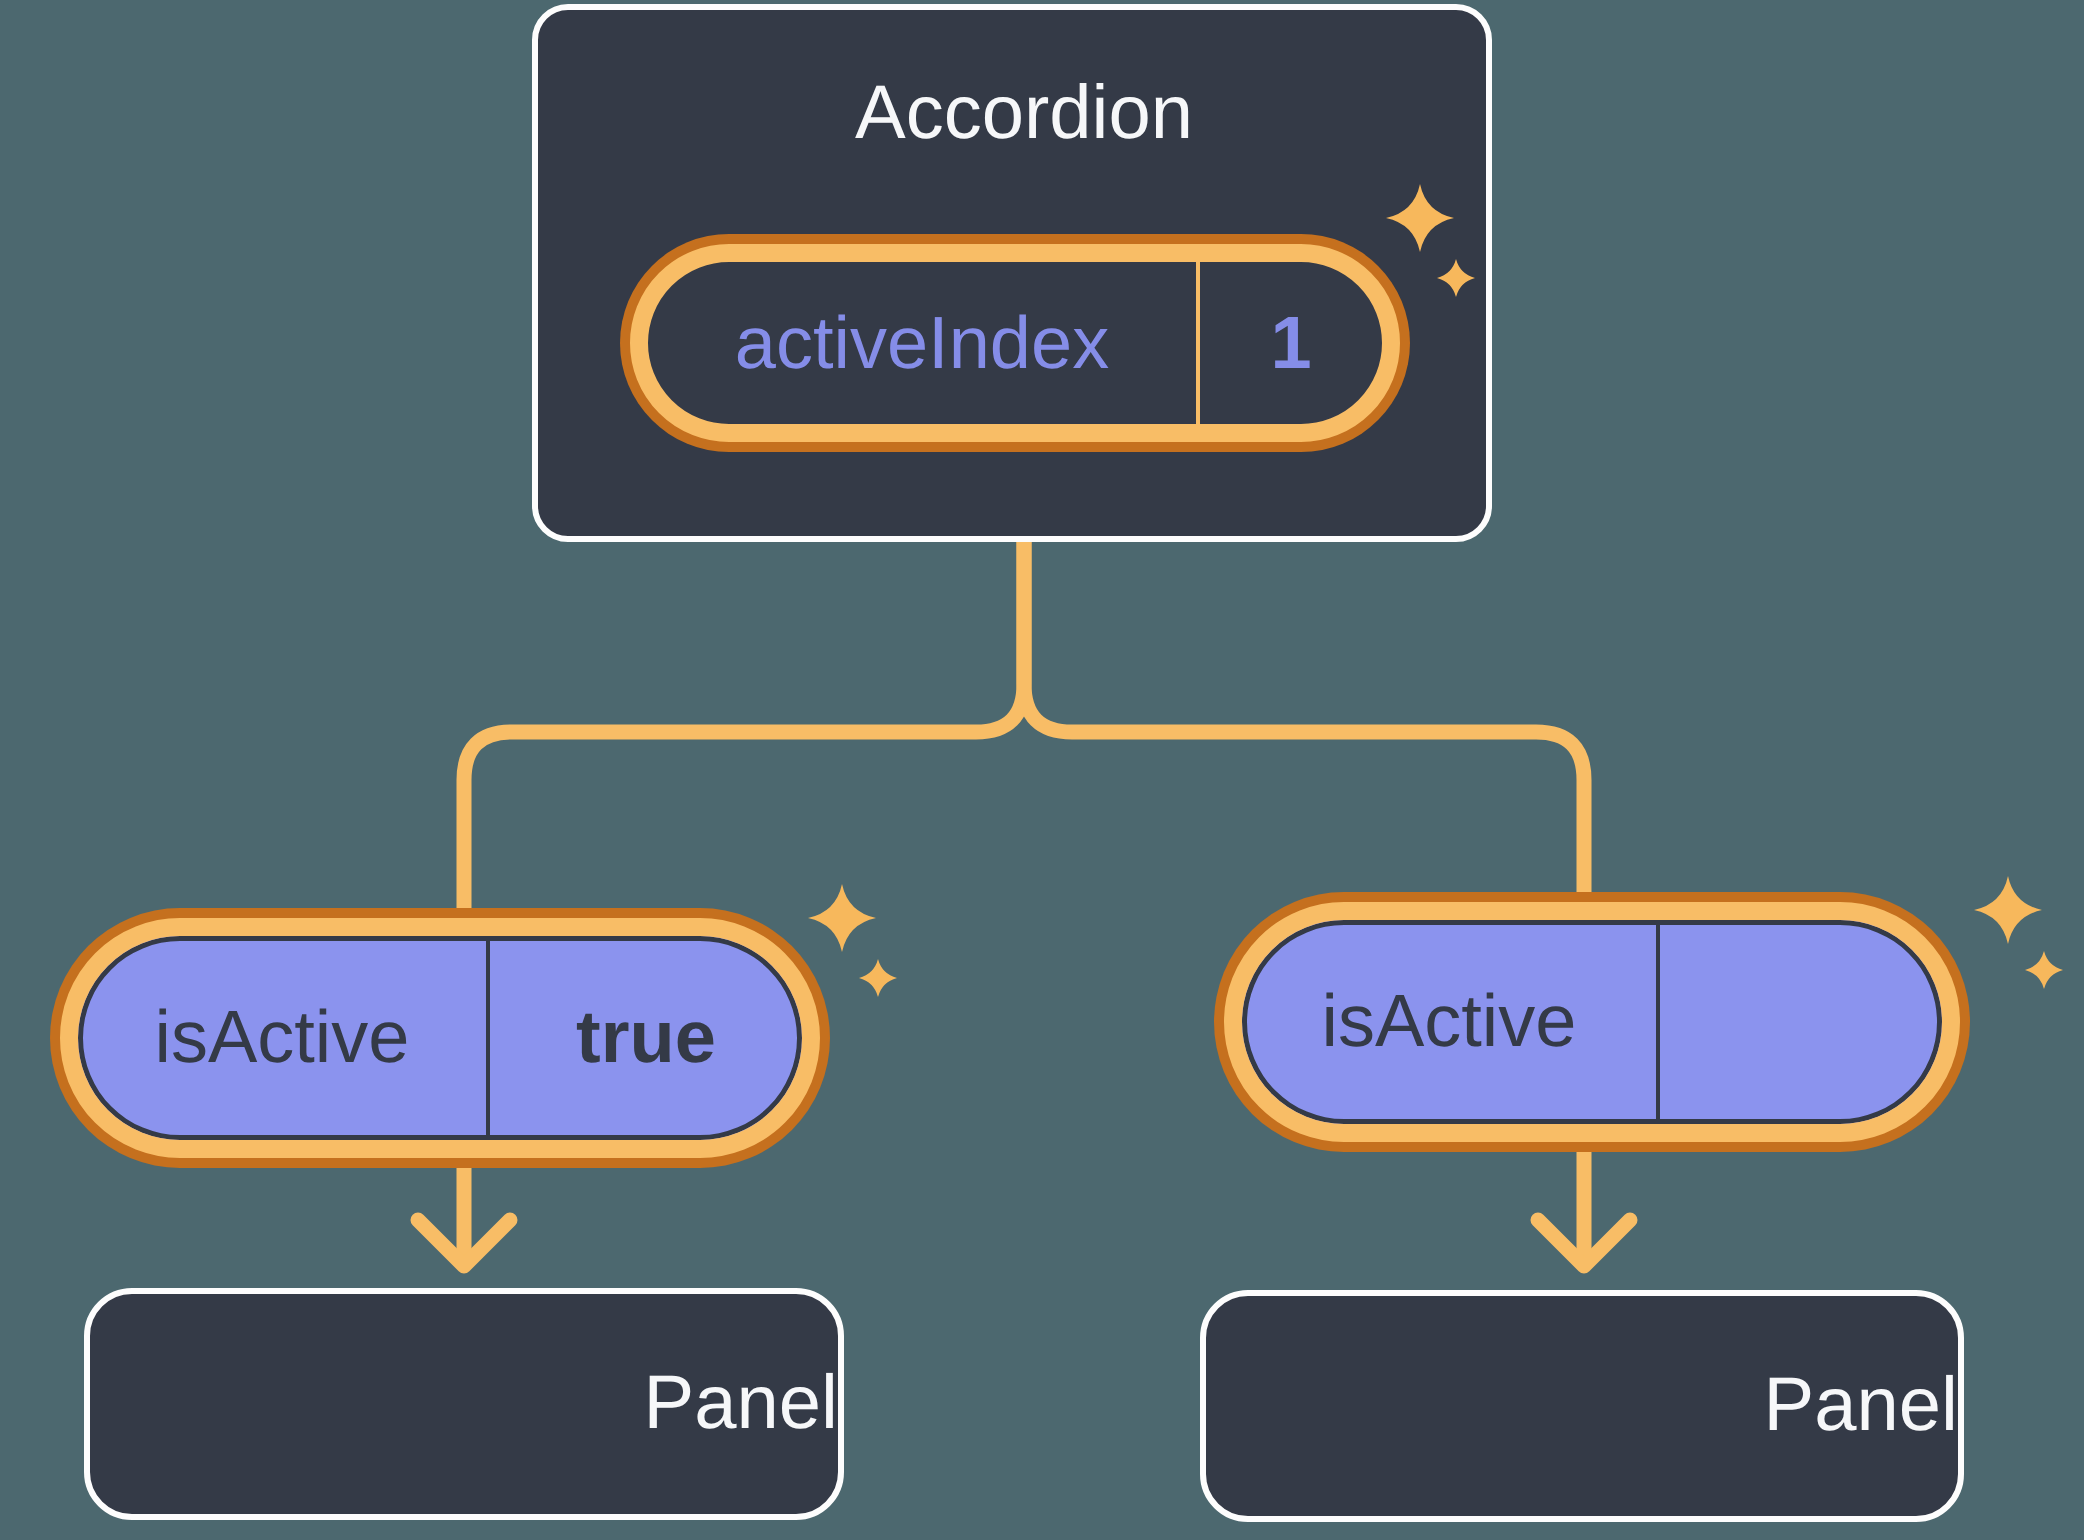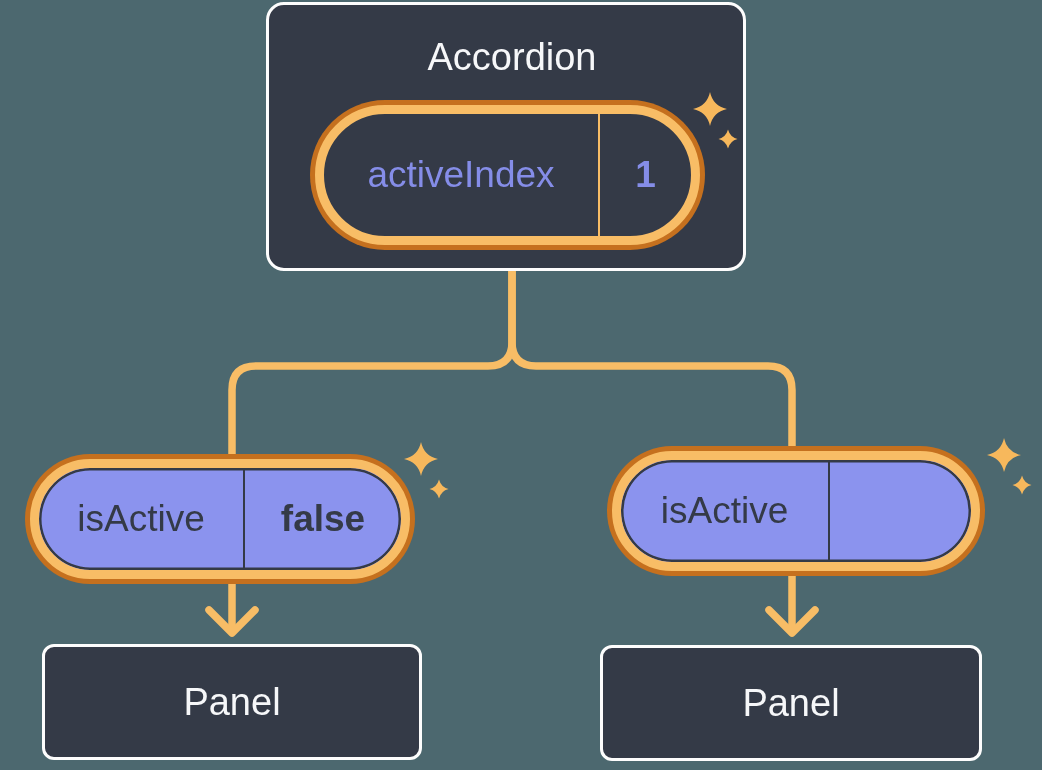--- a/index.html
+++ b/index.html
@@ -12,29 +12,29 @@
   body{background:var(--bg);font-family:"Liberation Sans",sans-serif;}
   .canvas{position:relative;width:1042px;height:770px;background:var(--bg);overflow:hidden}
   .connectors{position:absolute;left:0;top:0;z-index:1}
   .connectors path{stroke:var(--amberLight);stroke-width:7.5;fill:none}
   .connectors path.cap{stroke-linecap:round;stroke-linejoin:round}
 
   .card{position:absolute;background:var(--dark);border:3px solid var(--white);z-index:2}
   .accordion-card{left:266px;top:2px;width:480px;height:269px;border-radius:18px}
   .card-title{position:absolute;left:12px;right:0;top:30px;text-align:center;
               font-size:38px;line-height:44px;color:var(--lightText)}
-  .panel-card{display:flex;align-items:center;justify-content:center;border-radius:12px}
+  .panel-card{display:flex;align-items:center;justify-content:flex-end;border-radius:24px}
   .panel-left{left:42px;top:644px;width:380px;height:116px}
   .panel-right{left:600px;top:645px;width:382px;height:116px}
   .panel-title{font-size:38px;color:var(--lightText)}
 
   .pill{position:absolute;display:flex;border-radius:999px;z-index:3;
         border:9px solid var(--amberLight);
         box-shadow:0 0 0 5px var(--amberDark)}
-  .dark-pill{background:var(--dark);left:315px;top:105px;width:385px;height:140px}
+  .dark-pill{background:var(--dark);left:315px;top:122px;width:385px;height:99px}
   .purple-pill{background:var(--purple);
         box-shadow:0 0 0 5px var(--amberDark), inset 0 0 0 2.5px var(--dark)}
   .pill-left{left:30px;top:459px;width:380px;height:120px}
   .pill-right{left:612px;top:451px;width:368px;height:120px}
 
   .cell{display:flex;align-items:center;justify-content:center;font-size:37px}
   .cell.value{flex:1;font-weight:bold}
   .dark-pill .cell{color:var(--purpleText)}
   .dark-pill .label{width:276px;border-right:2.5px solid var(--amberLight)}
   .purple-pill .cell{color:var(--dark)}
@@ -69,21 +69,21 @@
     <div class="cell value">1</div>
   </div>
 
   <svg class="sparkle sparkle-top" width="60" height="70" viewBox="0 0 60 70">
     <path d="M22 5 Q25 19 39 22 Q25 25 22 39 Q19 25 5 22 Q19 19 22 5 Z"></path>
     <path d="M40 42.5 Q42 50 49.5 52 Q42 54 40 61.5 Q38 54 30.5 52 Q38 50 40 42.5 Z"></path>
   </svg>
 
   <div class="pill purple-pill pill-left">
     <div class="cell label">isActive</div>
-    <div class="cell value">false</div>
+    <div class="cell value">true</div>
   </div>
 
   <svg class="sparkle sparkle-left" width="60" height="70" viewBox="0 0 60 70">
     <path d="M22 5 Q25 19 39 22 Q25 25 22 39 Q19 25 5 22 Q19 19 22 5 Z"></path>
     <path d="M40 42.5 Q42 50 49.5 52 Q42 54 40 61.5 Q38 54 30.5 52 Q38 50 40 42.5 Z"></path>
   </svg>
 
   <div class="pill purple-pill pill-right">
     <div class="cell label">isActive</div>
   </div>

